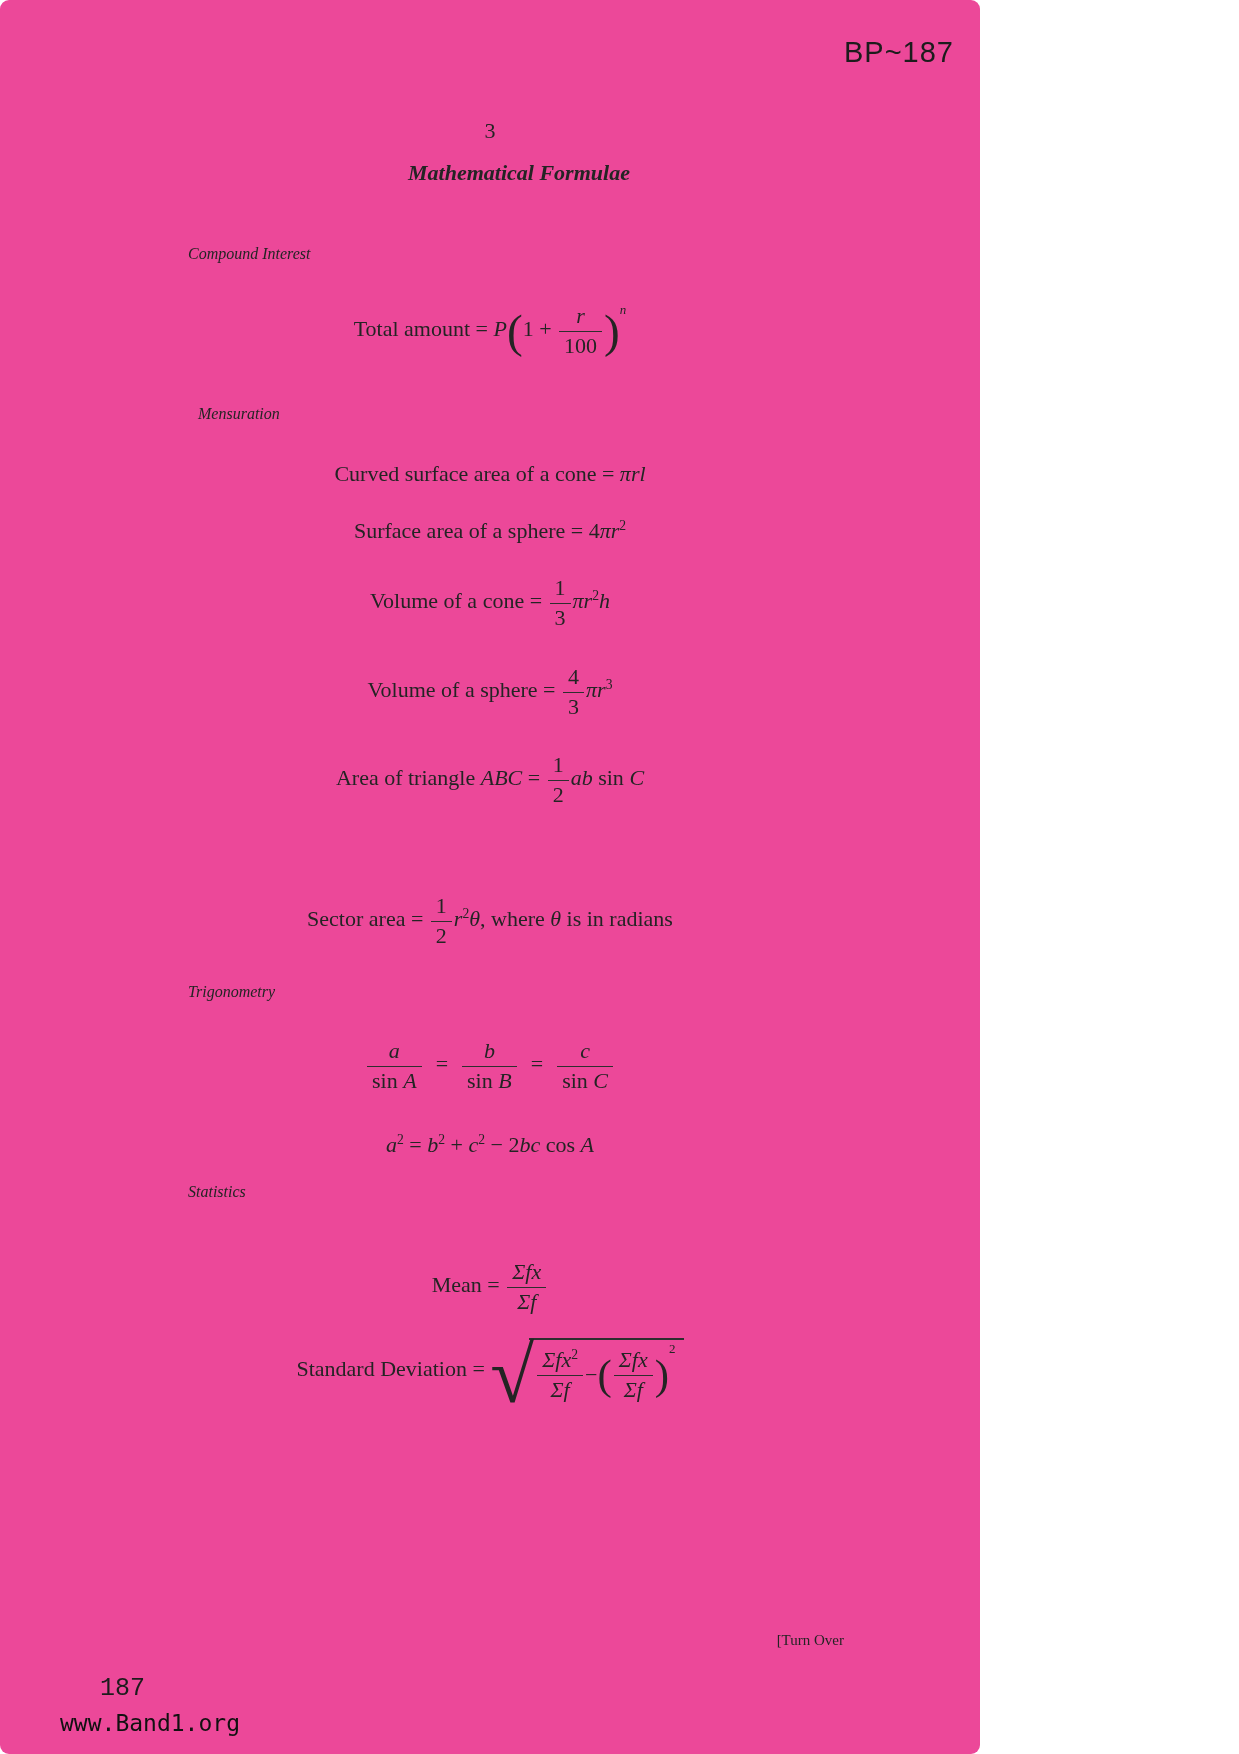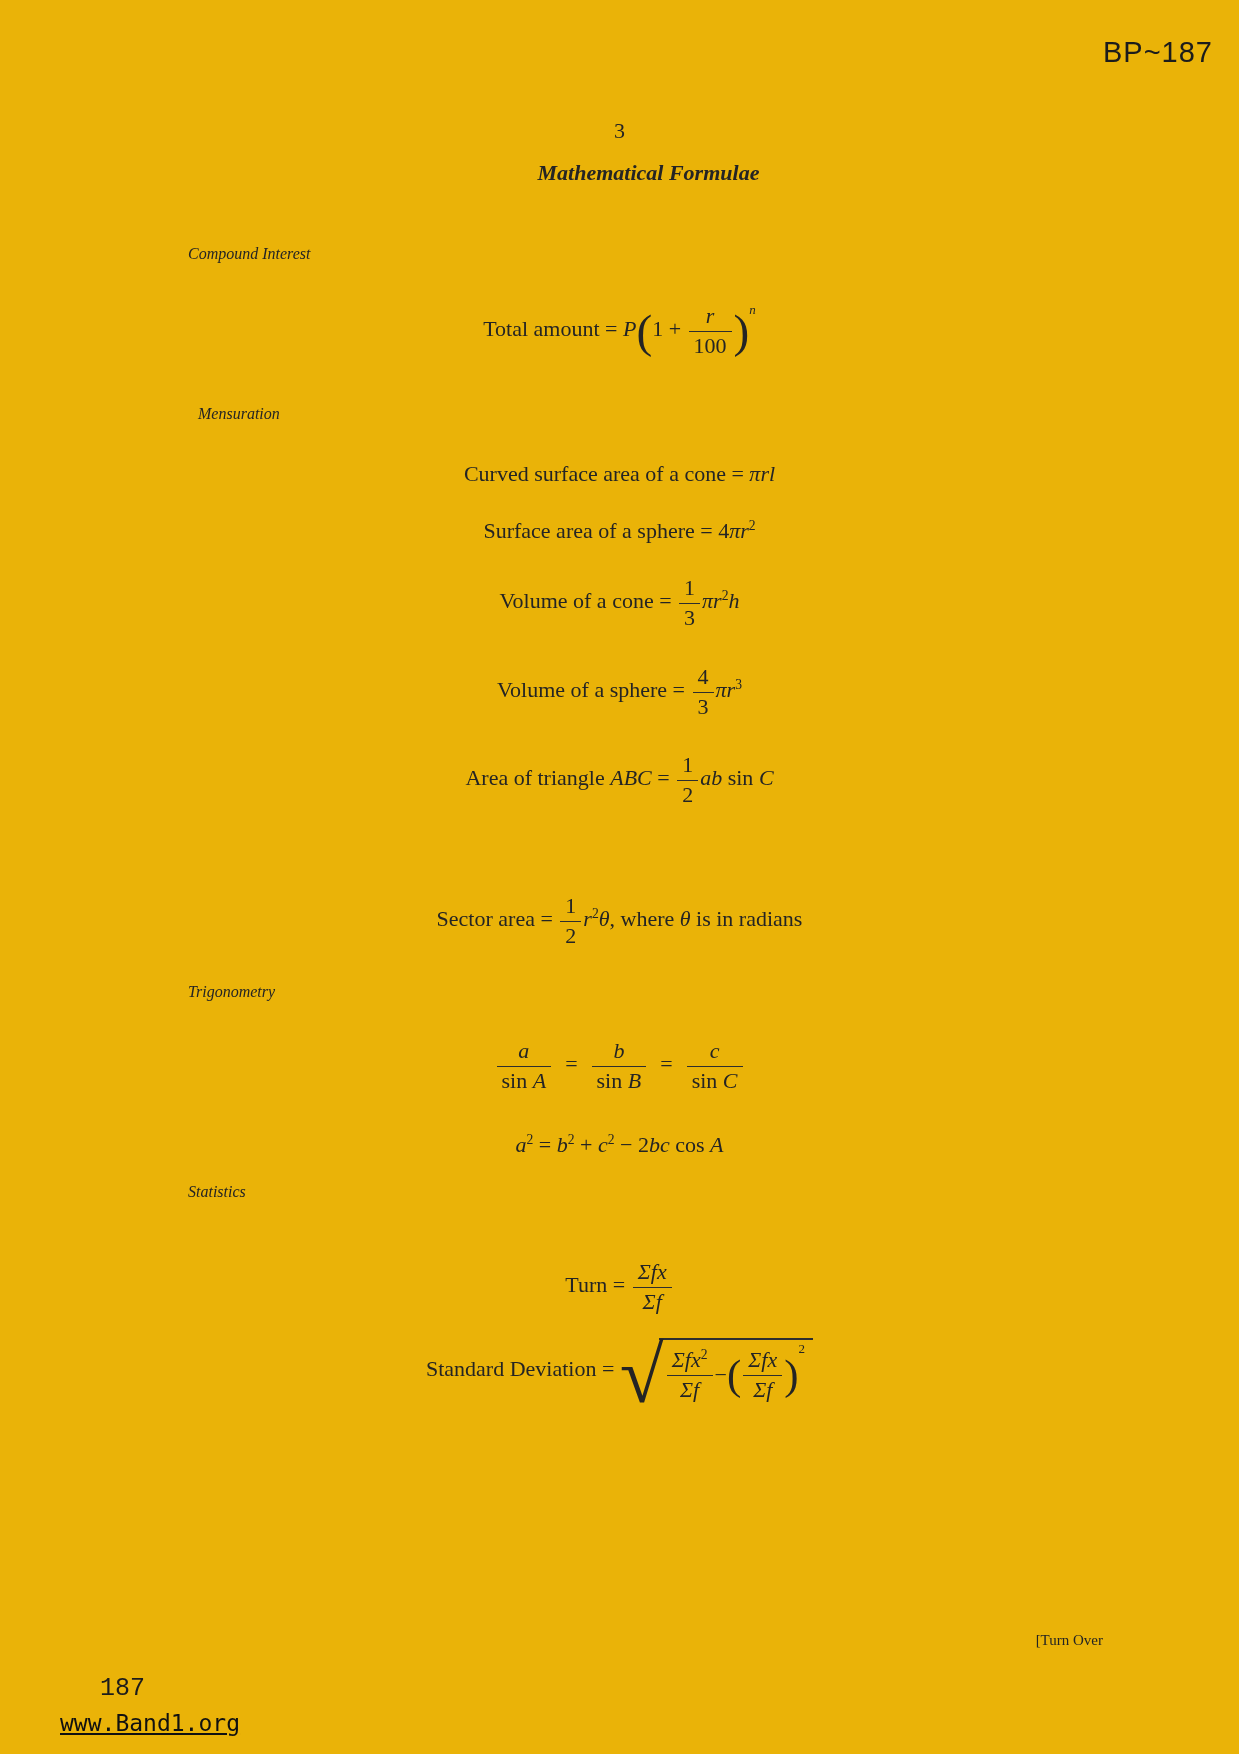--- a/index.html
+++ b/index.html
@@ -1,22 +1,23 @@
 <!DOCTYPE html>
 <html><head>
 <meta charset="utf-8">
 <style>
   * { margin:0; padding:0; box-sizing:border-box; }
   html,body { background:#ffffff; }
   .page {
-    position:relative; width:1239px; height:1754px;
-    background:#eab308;
+    position:relative; width:980px; height:1754px;
+    background:#ec4899;
     font-family:"Liberation Serif", serif;
     color:#242424;
     overflow:hidden;
+    border-radius:9px;
   }
   .corner-code {
     position:absolute; top:36px; right:26px;
     font-family:"Liberation Sans", sans-serif;
     font-size:29px; letter-spacing:1px; color:#1c1c1c;
   }
   .line {
     position:absolute; left:0; width:100%;
     text-align:center; font-size:22px; white-space:nowrap;
   }
@@ -37,21 +38,21 @@
   .sqrt { display:inline-flex; align-items:center; vertical-align:middle; }
   .sqrt-sign { font-size:80px; font-weight:200; line-height:0; margin-right:-5px; transform:translateY(4px); }
   .sqrt-body { display:inline-flex; align-items:center; border-top:2px solid #2e2e2e; padding:7px 8px 0 6px; }
   .footer-turnover { position:absolute; right:136px; top:1632px; font-size:15px; }
   .footer-pagenum {
     position:absolute; left:100px; top:1674px;
     font-family:Liberation Mono, monospace; font-size:25px; color:#1c1c1c;
   }
   .footer-site {
     position:absolute; left:60px; top:1710px;
-    font-family:"DejaVu Sans Mono", monospace; font-size:23px; color:#111;text-decoration:underline;
+    font-family:"DejaVu Sans Mono", monospace; font-size:23px; color:#111;
   }
 </style>
 </head>
 <body>
 
 <div class="page">
 
   <div class="corner-code">BP~187</div>
 
   <div class="line" style="top:118px">3</div>
@@ -78,21 +79,21 @@
   <div class="line" style="top:893px"><span>Sector area = </span><span class="frac"><span class="num">1</span><span class="den">2</span></span><span class="var">r</span><sup>2</sup><span class="var">θ</span><span>, where </span><span class="var">θ</span><span> is in radians</span></div>
 
   <div class="heading" style="left:188px; top:983px">Trigonometry</div>
 
   <div class="line" style="top:1038px"><span class="frac"><span class="num var">a</span><span class="den"><span>sin </span><span class="var">A</span></span></span><span class="eq-gap">=</span><span class="frac"><span class="num var">b</span><span class="den"><span>sin </span><span class="var">B</span></span></span><span class="eq-gap">=</span><span class="frac"><span class="num var">c</span><span class="den"><span>sin </span><span class="var">C</span></span></span></div>
 
   <div class="line" style="top:1132px"><span class="var">a</span><sup>2</sup><span> = </span><span class="var">b</span><sup>2</sup><span> + </span><span class="var">c</span><sup>2</sup><span> − 2</span><span class="var">bc</span><span> cos </span><span class="var">A</span></div>
 
   <div class="heading" style="left:188px; top:1183px">Statistics</div>
 
-  <div class="line" style="top:1259px"><span>Turn = </span><span class="frac"><span class="num var">Σfx</span><span class="den var">Σf</span></span></div>
+  <div class="line" style="top:1259px"><span>Mean = </span><span class="frac"><span class="num var">Σfx</span><span class="den var">Σf</span></span></div>
 
   <div class="line" style="top:1338px"><span>Standard Deviation = </span><span class="sqrt">
         <span class="sqrt-sign">√</span>
         <span class="sqrt-body">
           <span class="frac">
             <span class="num"><span class="var">Σfx</span><sup>2</sup></span>
             <span class="den var">Σf</span>
           </span>
           <span> − </span>
           <span class="paren-med">(</span>

